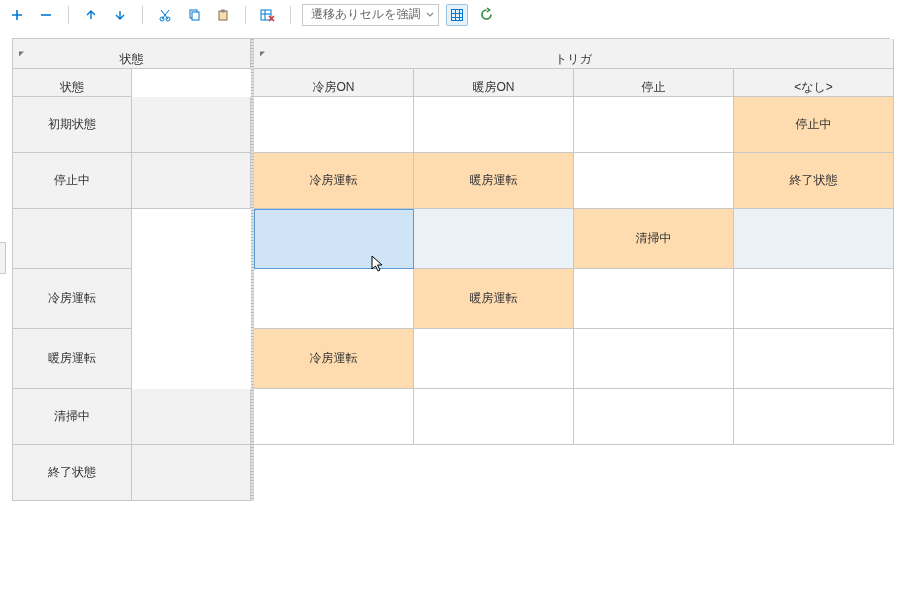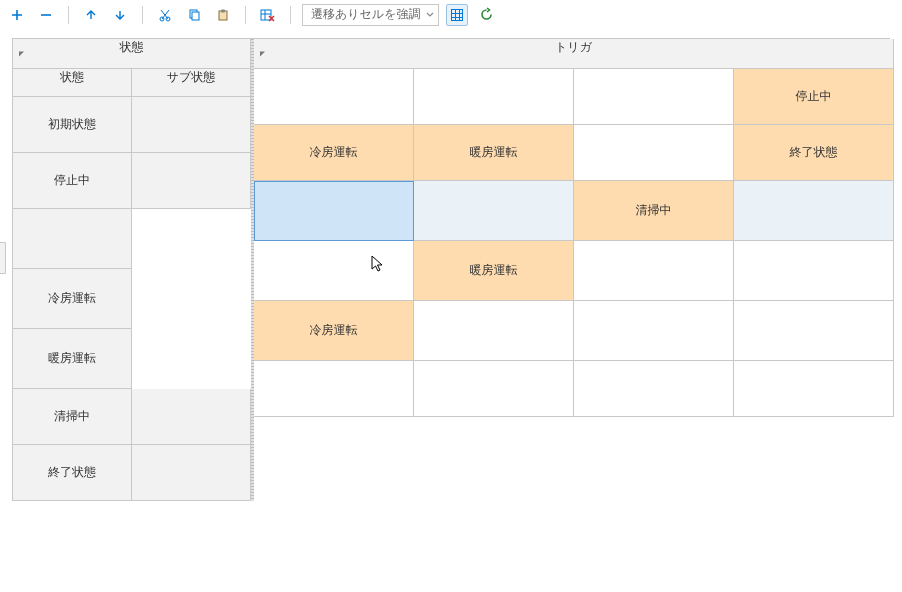--- a/index.html
+++ b/index.html
@@ -89,21 +89,21 @@
   }
   .sub-hdr-row {
     display: flex;
     height: 28px;
   }
   .hcell {
     border-right: 1px solid #c8c8c8;
     border-bottom: 1px solid #c8c8c8;
     background: #f2f2f2;
     display: flex;
-    align-items: flex-start;
+    align-items: flex-end;
     justify-content: center;
     font-size: 12px;
     color: #333;
     position: relative;
   }
   .triangle {
     position: absolute;
     left: 6px;
     top: 50%;
     transform: translateY(-50%);
@@ -250,23 +250,20 @@
       <div class="hdr-row">
         <div class="hcell" style="width:238px;">
           <span class="triangle"></span>
           <span>状態</span>
         </div>
       </div>
       <div class="sub-hdr-row">
         <div class="hcell w-state">
             <span>状態</span>
           </div>
-        <div class="hcell w-sub">
-            <span>サブ状態</span>
-          </div>
       </div>
       <div class="body-rows">
         <div class="row h-row">
           <div class="scell w-state">
               <span>初期状態</span>
             </div>
           <div class="scell w-sub">
               <span></span>
             </div>
         </div>
@@ -310,20 +307,34 @@
       </div>
     </div>
 
     <div class="trigger-col">
       <div class="hdr-row">
         <div class="hcell" style="width:640px;">
           <span class="triangle"></span>
           <span>トリガ</span>
         </div>
       </div>
+      <div class="sub-hdr-row">
+        <div class="hcell w-trig">
+            <span>冷房ON</span>
+          </div>
+        <div class="hcell w-trig">
+            <span>暖房ON</span>
+          </div>
+        <div class="hcell w-trig">
+            <span>停止</span>
+          </div>
+        <div class="hcell w-trig">
+            <span>&lt;なし&gt;</span>
+          </div>
+      </div>
       <div class="body-rows">
         <div class="row h-row">
           <div class="dcell w-trig"><span></span></div>
           <div class="dcell w-trig"><span></span></div>
           <div class="dcell w-trig"><span></span></div>
           <div class="dcell w-trig hl"><span>停止中</span></div>
         </div>
         <div class="row h-row">
           <div class="dcell w-trig hl"><span>冷房運転</span></div>
           <div class="dcell w-trig hl"><span>暖房運転</span></div>

